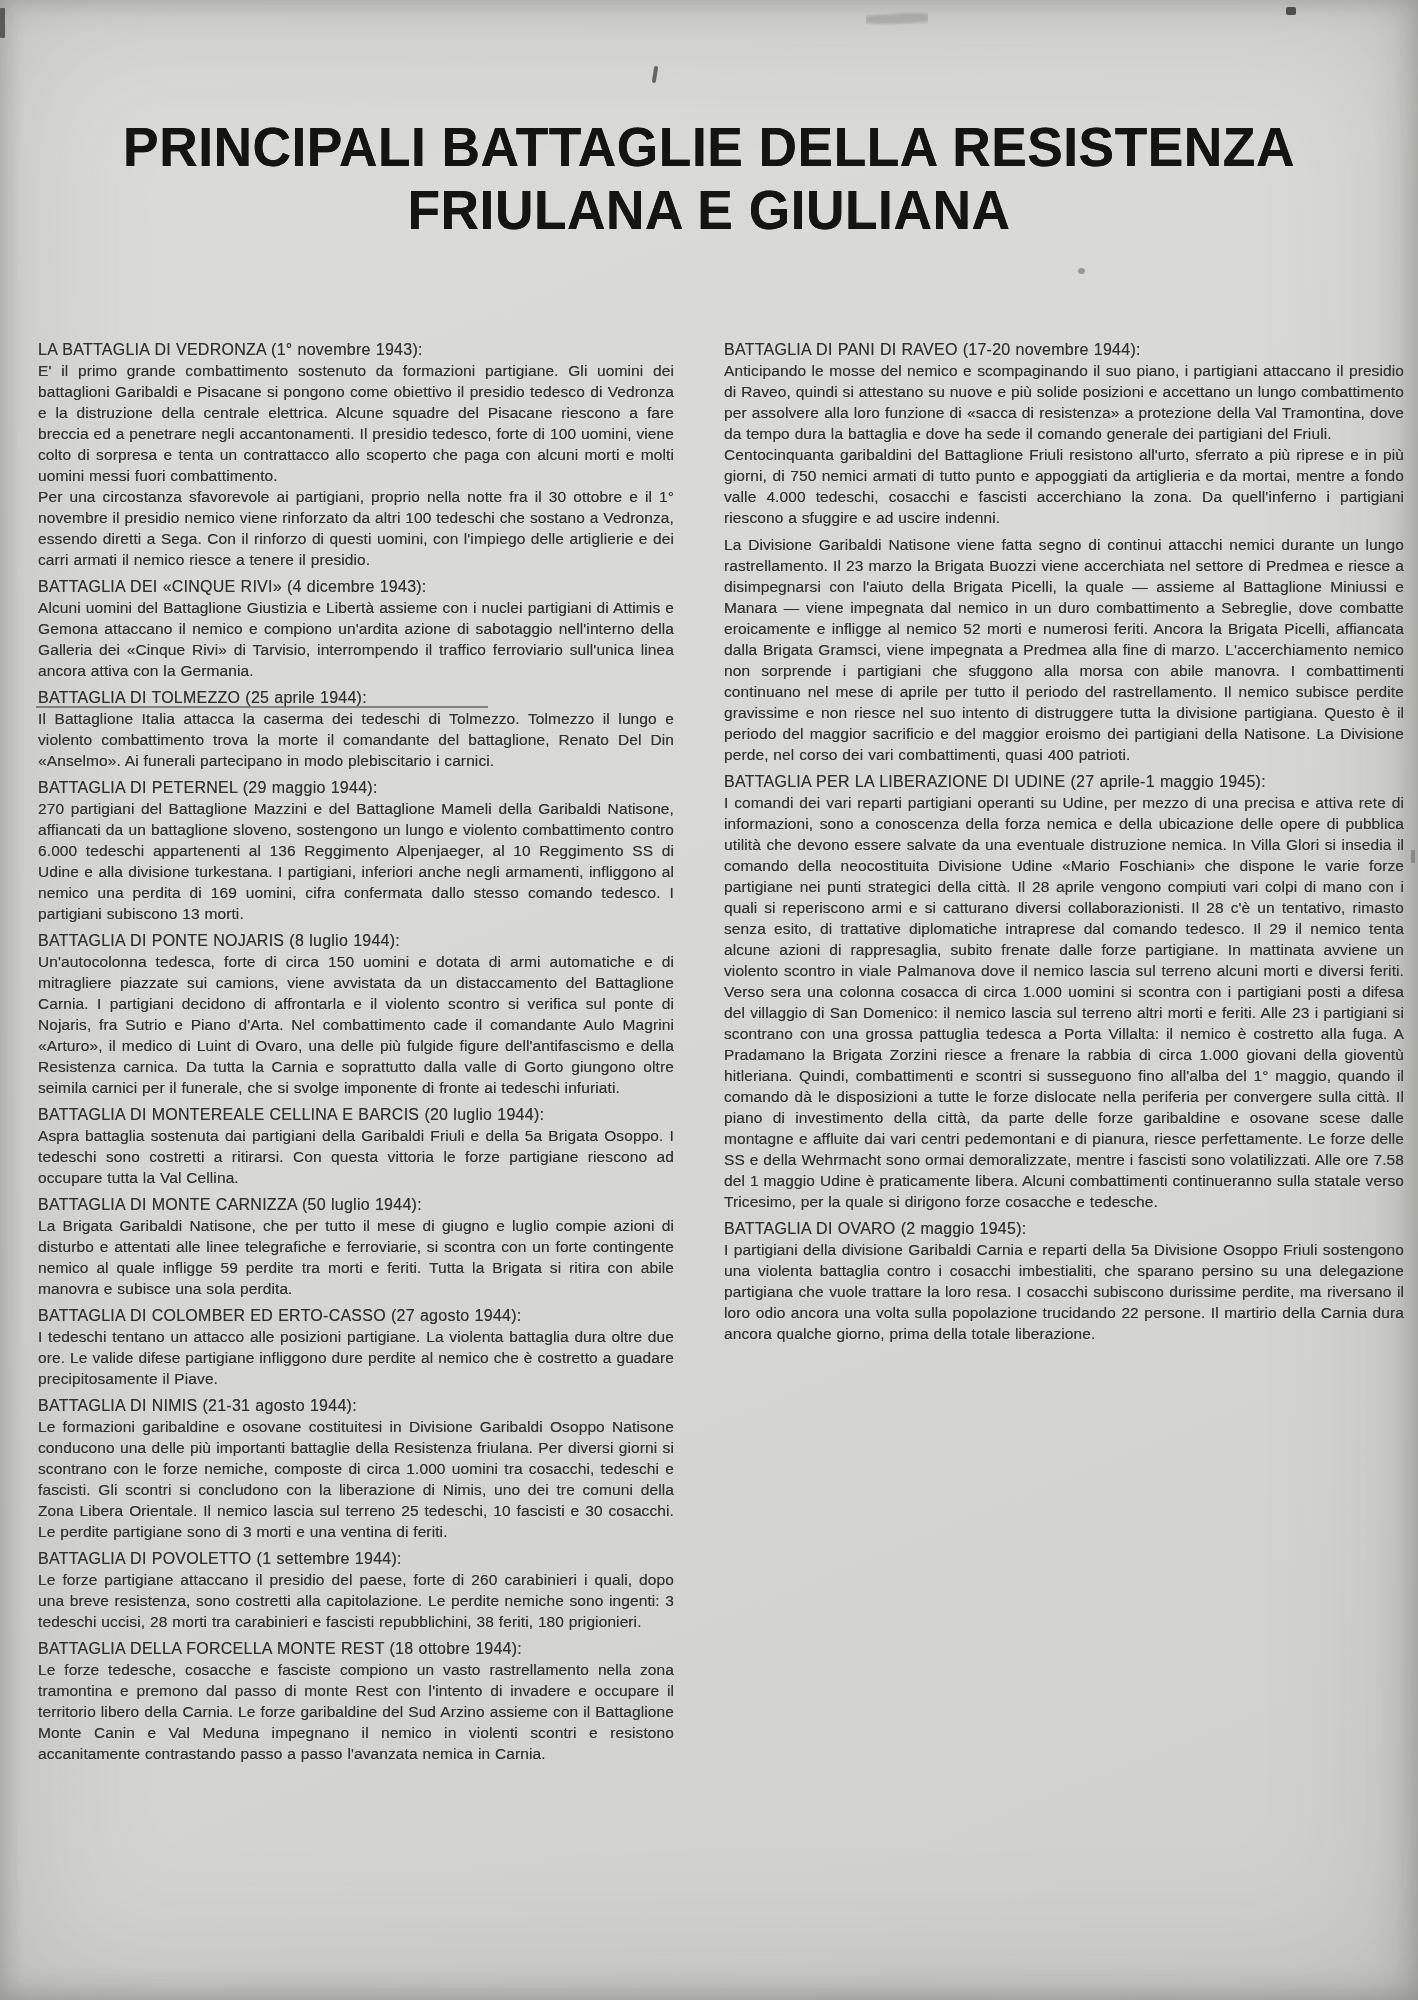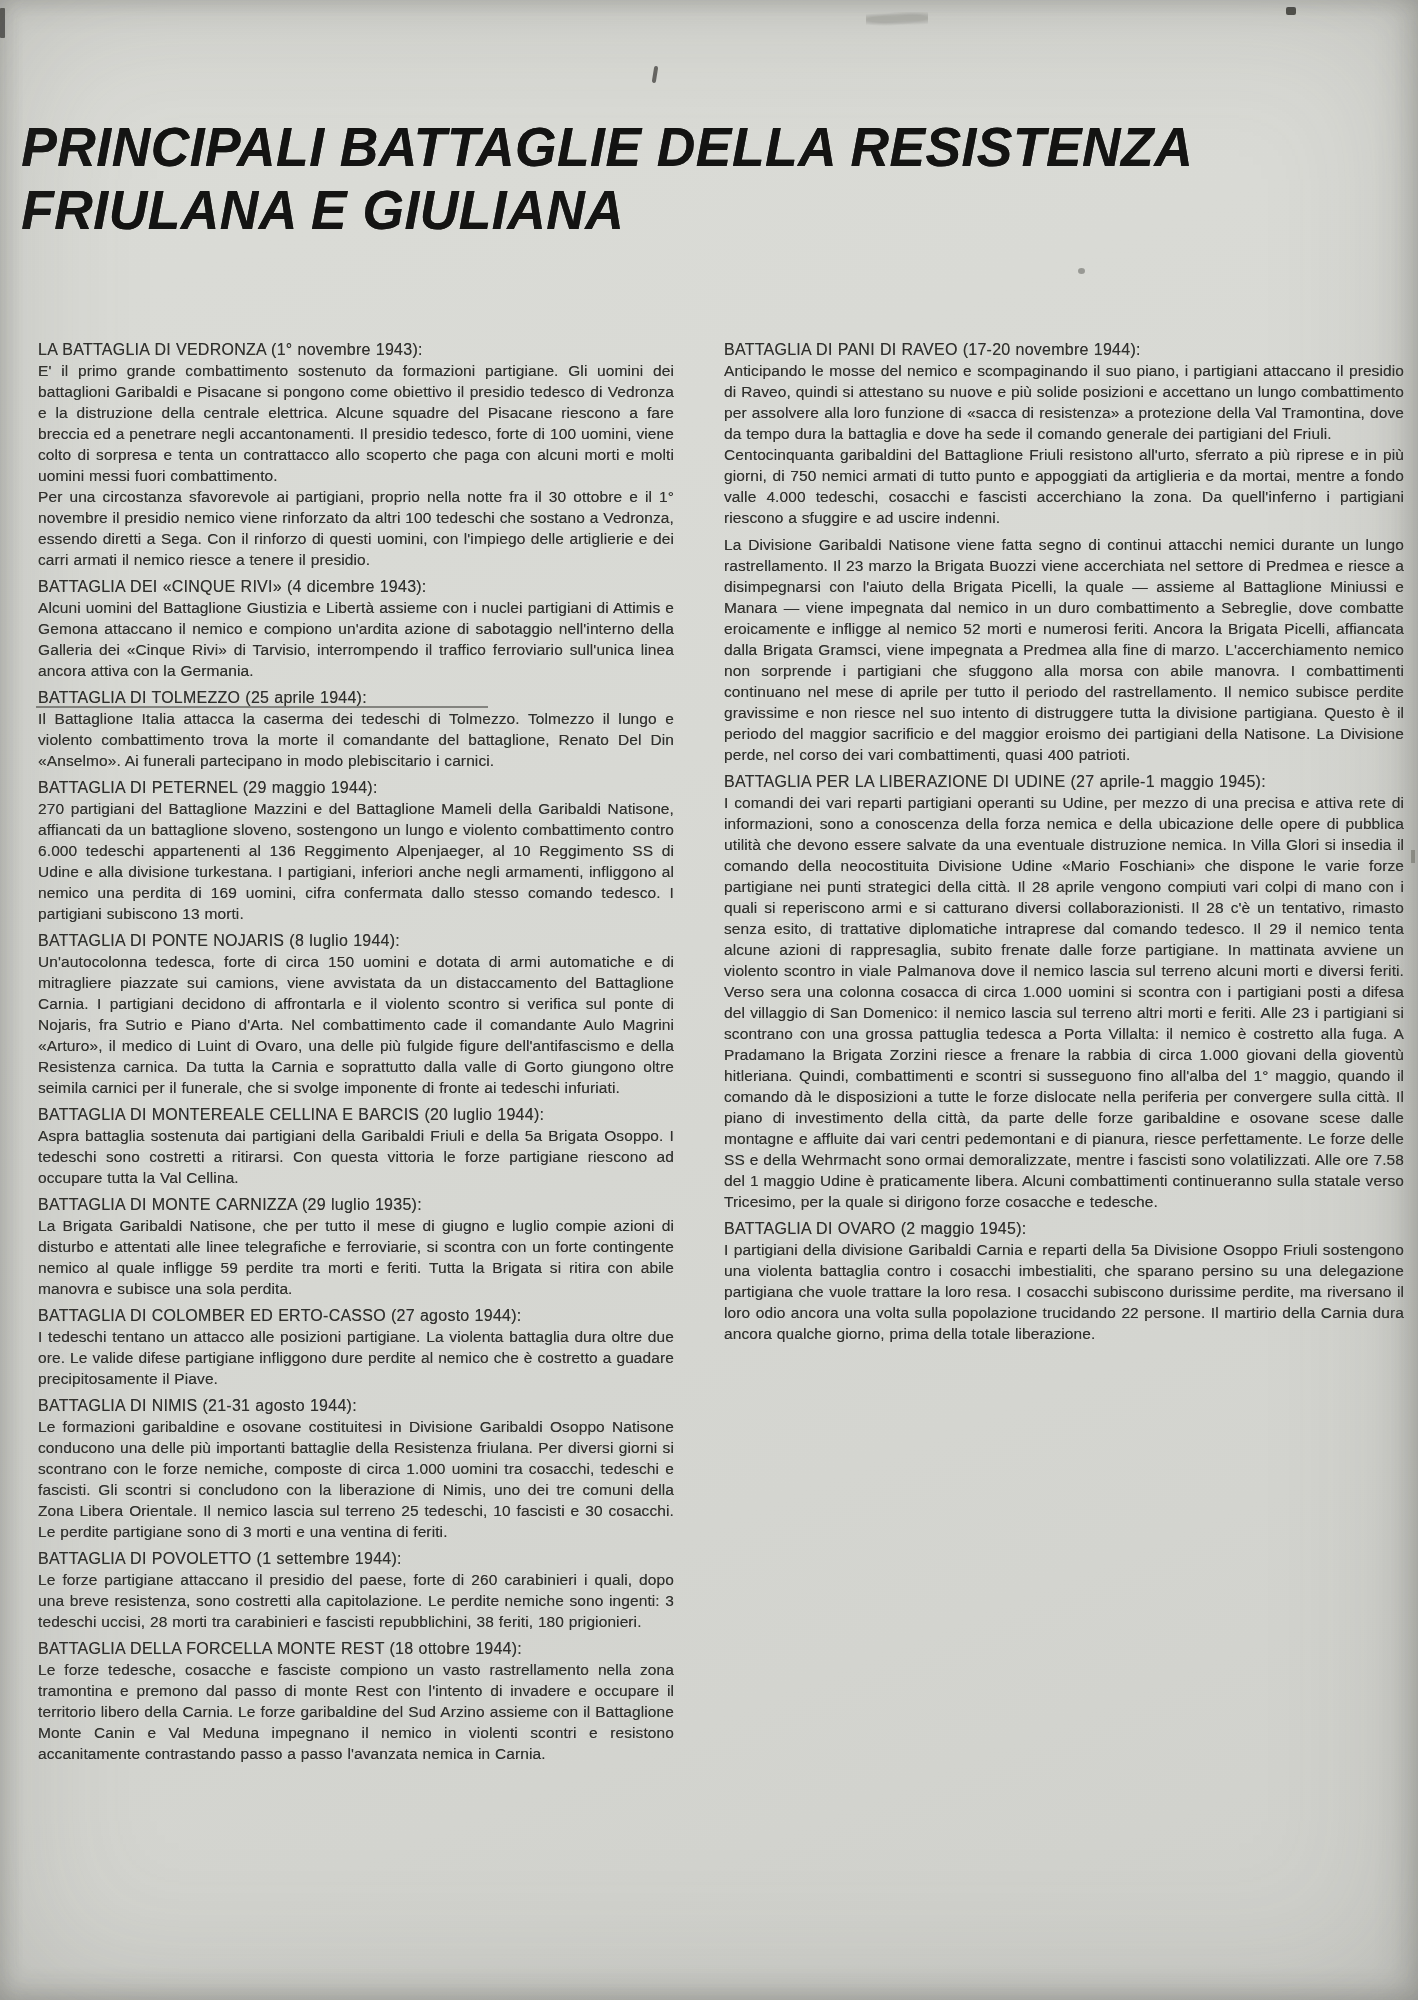--- a/index.html
+++ b/index.html
@@ -9,22 +9,22 @@
     font-family:"Liberation Sans",sans-serif;color:#2e2e2b;
   }
   .vignette{
     position:absolute;inset:0;pointer-events:none;
     box-shadow:inset 0 0 150px rgba(82,82,76,.22),
                inset -10px 0 34px rgba(70,70,64,.20),
                inset 0 -8px 26px rgba(70,70,64,.12),
                inset 6px 0 18px rgba(70,70,64,.10);
   }
   .title{
-    position:absolute;top:116px;left:0;width:100%;text-align:left;
-    font-weight:700;color:#141413;font-style:italic;
+    position:absolute;top:116px;left:0;width:100%;text-align:center;
+    font-weight:700;color:#141413;
   }
   .title .line{
     display:block;font-size:55px;line-height:63px;letter-spacing:.5px;
     transform:scaleX(.97);transform-origin:center;
     text-shadow:0 0 .6px rgba(10,10,10,.8);
   }
   .columns{position:absolute;top:339px;left:38px;display:flex;gap:50px;}
   .col{
     text-align:justify;font-size:15.5px;line-height:21px;
     word-spacing:.4px;letter-spacing:.1px;color:#30302d;
@@ -97,21 +97,21 @@
   </div>
 
   <div class="section">
     <h3 class="heading">BATTAGLIA DI MONTEREALE CELLINA E BARCIS (20 luglio 1944):</h3>
     <div>
             <p class="para">Aspra battaglia sostenuta dai partigiani della Garibaldi Friuli e della 5a Brigata Osoppo. I tedeschi sono costretti a ritirarsi. Con questa vittoria le forze partigiane riescono ad occupare tutta la Val Cellina.</p>
           </div>
   </div>
 
   <div class="section">
-    <h3 class="heading">BATTAGLIA DI MONTE CARNIZZA (29 luglio 1935):</h3>
+    <h3 class="heading">BATTAGLIA DI MONTE CARNIZZA (50 luglio 1944):</h3>
     <div>
             <p class="para">La Brigata Garibaldi Natisone, che per tutto il mese di giugno e luglio compie azioni di disturbo e attentati alle linee telegrafiche e ferroviarie, si scontra con un forte contingente nemico al quale infligge 59 perdite tra morti e feriti. Tutta la Brigata si ritira con abile manovra e subisce una sola perdita.</p>
           </div>
   </div>
 
   <div class="section">
     <h3 class="heading">BATTAGLIA DI COLOMBER ED ERTO-CASSO (27 agosto 1944):</h3>
     <div>
             <p class="para">I tedeschi tentano un attacco alle posizioni partigiane. La violenta battaglia dura oltre due ore. Le valide difese partigiane infliggono dure perdite al nemico che è costretto a guadare precipitosamente il Piave.</p>
           </div>

